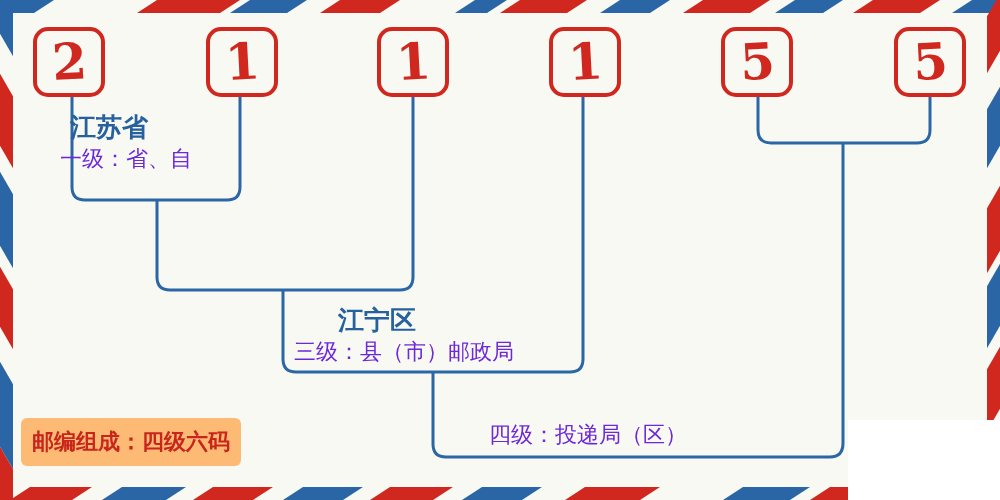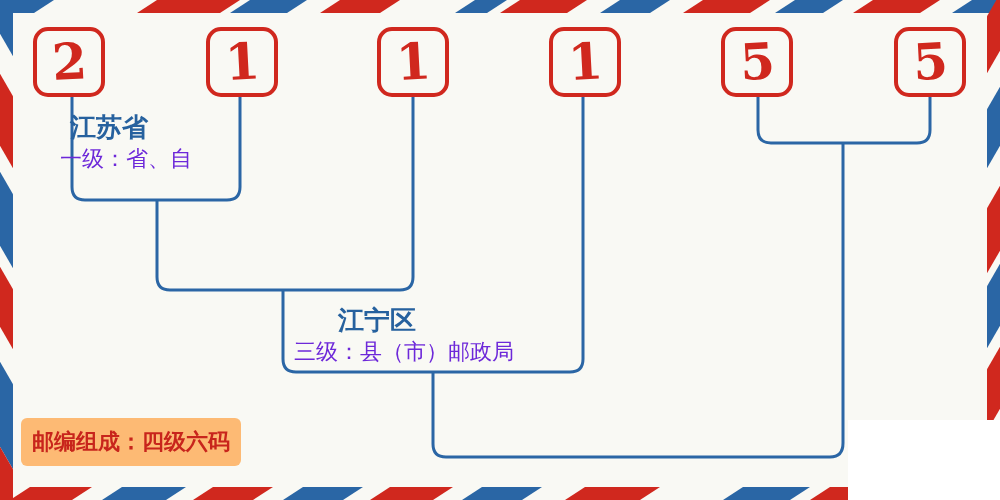--- a/index.html
+++ b/index.html
@@ -138,18 +138,19 @@
   <div class="digit-box" style="left:894px">
     <span class="digit">5</span>
   </div>
 
   <div class="lbl name-blue l1-name">江苏省</div>
   <div class="lbl label-red l1-desc">
     <div>一级：省、自</div>
   </div>
   <div class="lbl name-blue l3-name">江宁区</div>
   <div class="lbl label-red l3-desc">三级：县（市）邮政局</div>
+  <div class="lbl label-red l4-desc">四级：投递局（区）</div>
 
   <div class="badge">
     <span class="badge-text">邮编组成：四级六码</span>
   </div>
 
 </div>
 
 </body></html>

